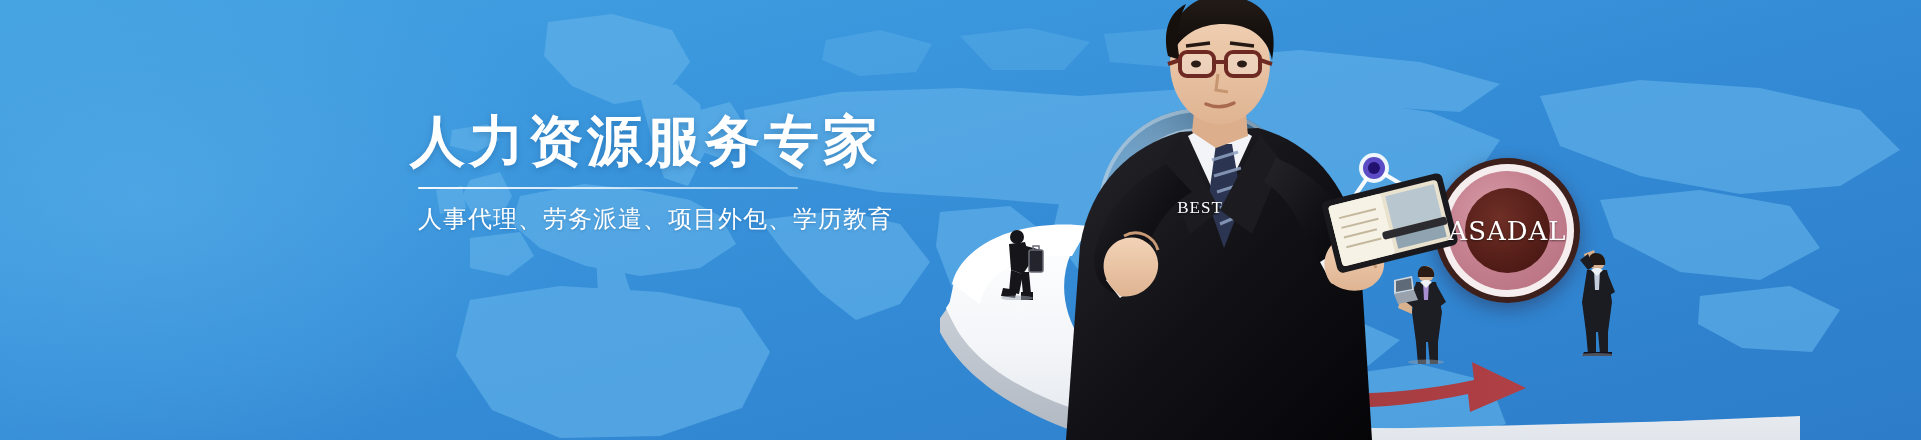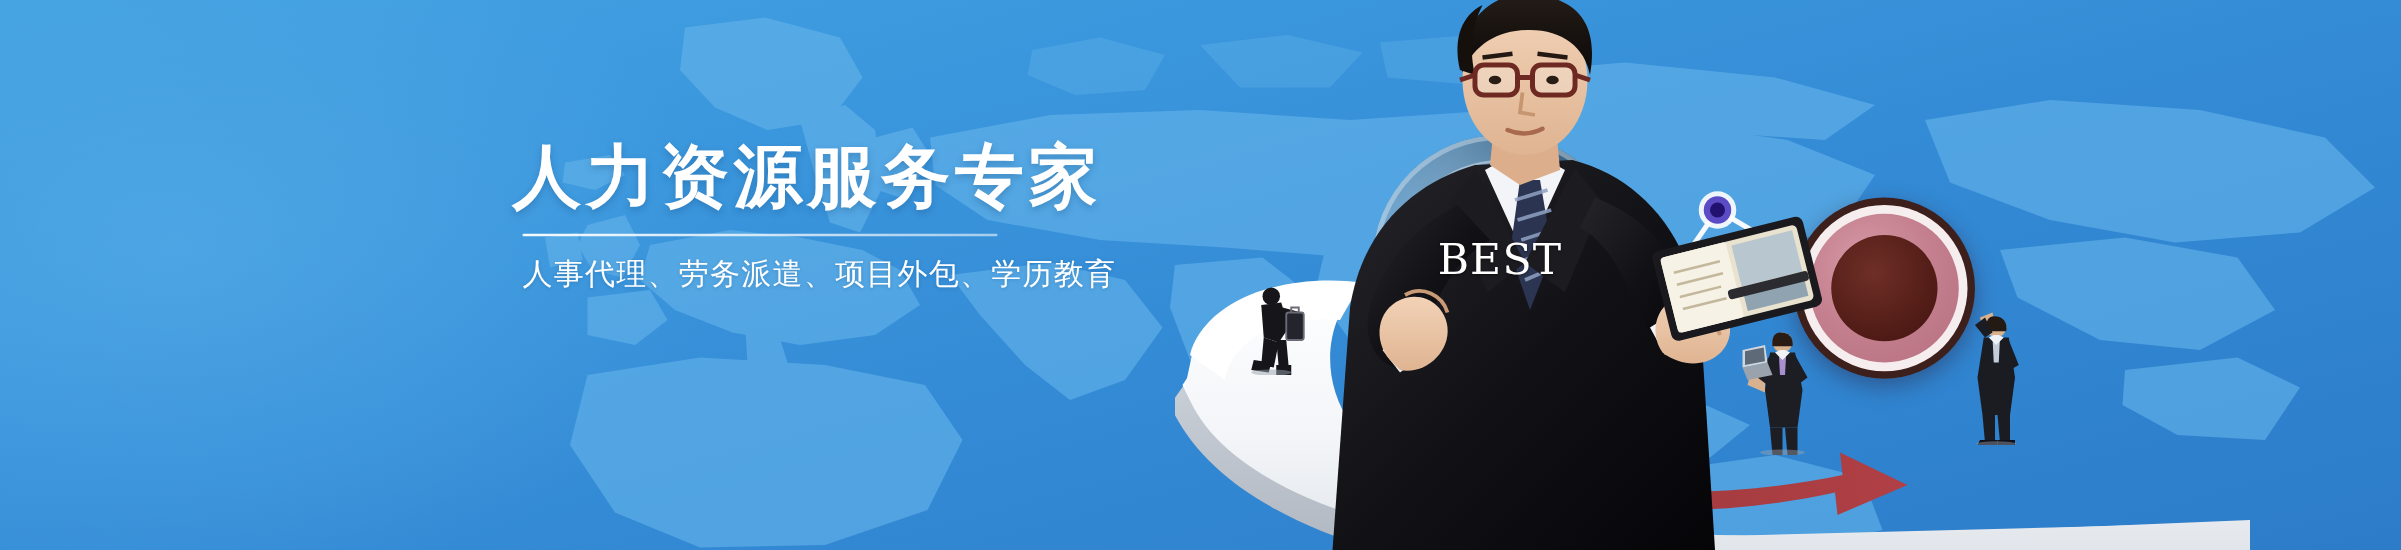--- a/index.html
+++ b/index.html
@@ -77,21 +77,21 @@
   }
   .badge .badge-label{
     position:relative; z-index:4;
     font-family:"DejaVu Serif","Liberation Serif",serif;
     color:#ffffff;
     letter-spacing:1px;
     white-space:nowrap;
     text-shadow:0 1px 2px rgba(0,0,0,.5);
   }
   #badge-best{ left:1140px; top:148px; width:120px; height:120px; }
-  #badge-best .badge-label{ font-size:34px; }
+  #badge-best .badge-label{ font-size:17px;font-family:Liberation Serif, serif; }
   #badge-best .ring-core{ inset:26px; }
   #badge-asadal{ left:1435px; top:158px; width:145px; height:145px; }
   #badge-asadal .badge-label{ font-size:26px; }
   
   .dial{
     position:absolute; left:1098px; top:108px; width:205px; height:205px;
     border-radius:50%;
     background:
       radial-gradient(circle at 35% 28%,rgba(255,255,255,.30),rgba(255,255,255,0) 58%),
       conic-gradient(from 200deg, rgba(20,20,24,.55), rgba(120,120,130,.30) 25%, rgba(15,15,20,.60) 55%, rgba(160,160,170,.35) 78%, rgba(20,20,24,.55));
@@ -253,20 +253,21 @@
     <span class="ring-rose"></span>
     <span class="ring-core"></span>
     <span class="badge-label">BEST</span>
   </div>
 
   <div class="badge" id="badge-asadal">
     <span class="ring-outer"></span>
     <span class="ring-white"></span>
     <span class="ring-rose"></span>
     <span class="ring-core"></span>
+    <span class="badge-label">ASADAL</span>
   </div>
 
   <div class="hero">
     <svg viewBox="0 0 430 444" aria-hidden="true">
       <defs>
         <linearGradient id="suit" x1="0" y1="0" x2="1" y2="1">
           <stop offset="0" stop-color="#24242a"></stop>
           <stop offset=".5" stop-color="#121216"></stop>
           <stop offset="1" stop-color="#050508"></stop>
         </linearGradient>

